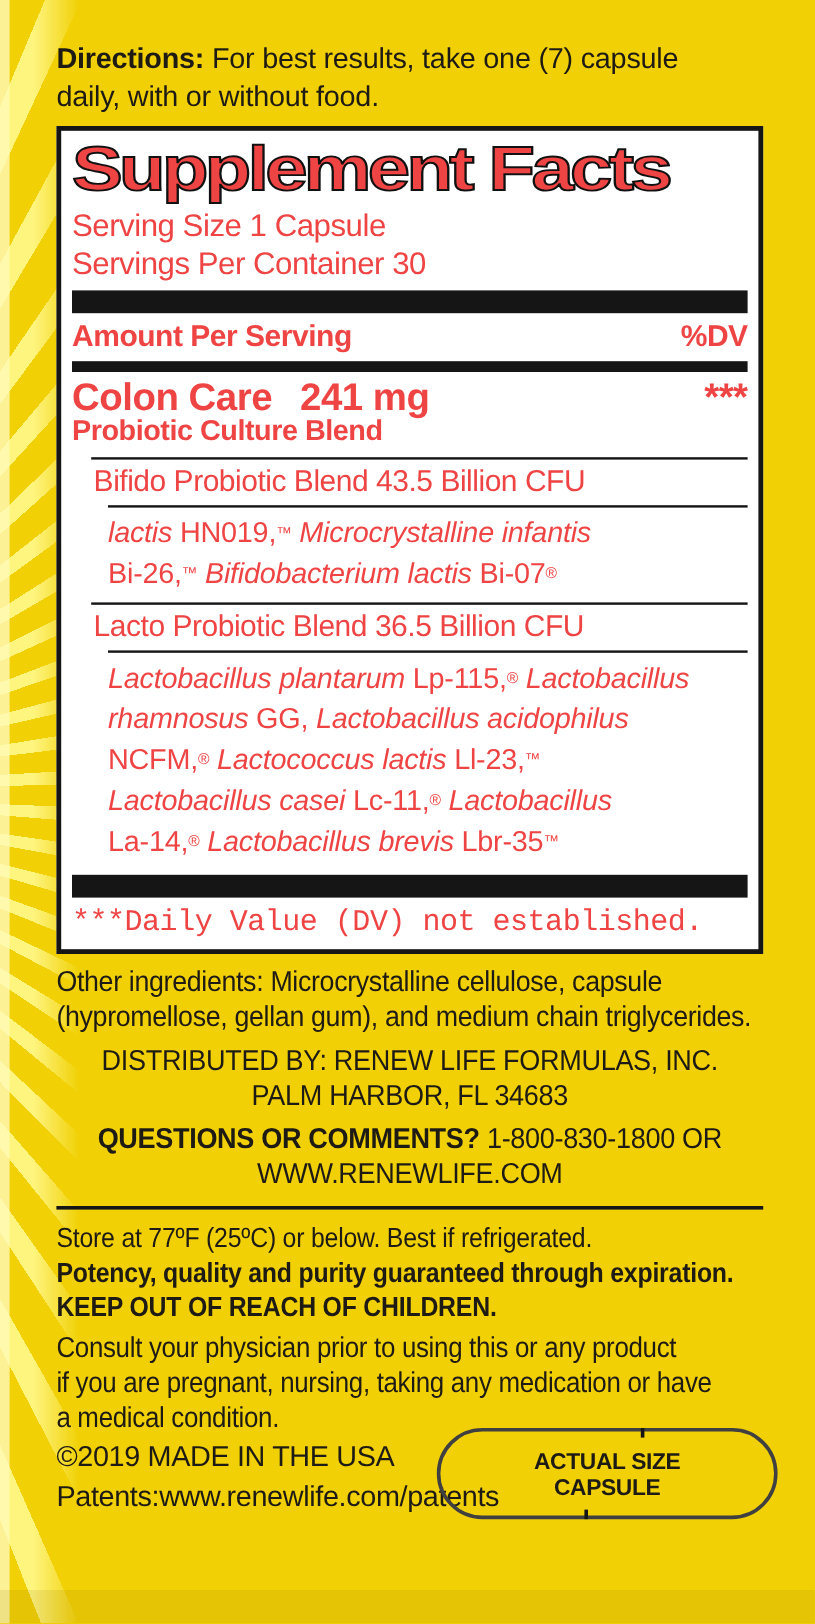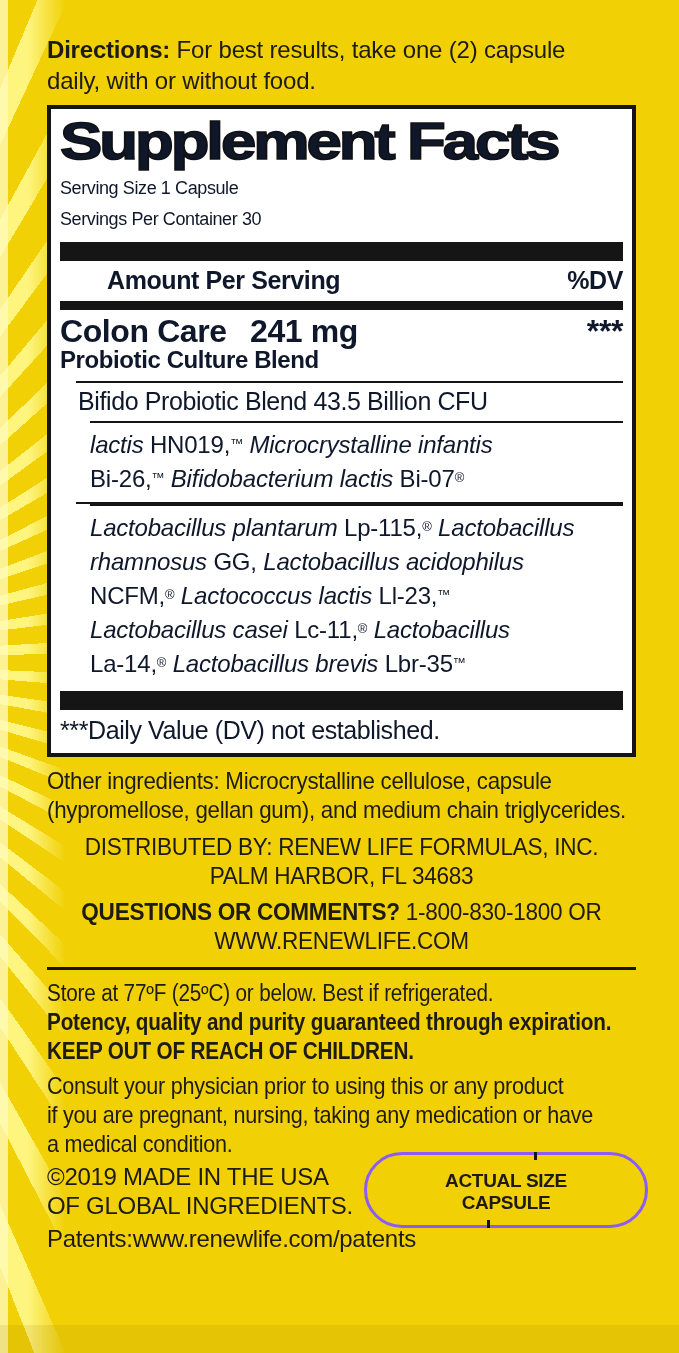--- a/index.html
+++ b/index.html
@@ -22,78 +22,78 @@
   }
   .edge-strip { position:absolute; left:0; top:0; bottom:0; width:8px; background:rgba(255,250,185,0.8); }
   .bottom-shade { position:absolute; left:0; right:0; bottom:0; height:28px; background:rgba(124,86,0,0.10); }
 
   .content { position:absolute; left:47px; top:34px; width:589px; }
 
   .b { font-weight:bold; }
   .directions { font-size:24px; line-height:31px; letter-spacing:-0.2px; }
 
   
-  .panel { margin-top:9px; background:#ffffff; border:4px solid #151515; padding:5px 9px 8px; color:#0f172a; }
+  .panel { margin-top:9px; background:#ffffff; border:4px solid #151515; padding:5px 9px 8px; color:#ef4444; }
   .panel-title {
     font-size:52px; font-weight:bold; letter-spacing:-2.5px; line-height:54px;
     white-space:nowrap; transform:scaleX(1.22); transform-origin:left center;
     -webkit-text-stroke:1.6px #111;
   }
-  .serving-line { font-size:18px; line-height:31px; letter-spacing:-0.4px; }
+  .serving-line { font-size:26px; line-height:31px; letter-spacing:-0.4px; }
   .serving-block { margin-top:5px; }
   .bar-thick { height:19px; background:#151515; margin-top:7px; }
   .amount-row { display:flex; justify-content:space-between; align-items:flex-end;
-    font-weight:bold; font-size:25px; letter-spacing:-0.4px; padding:5px 0 6px;margin-left:47px; }
+    font-weight:bold; font-size:25px; letter-spacing:-0.4px; padding:5px 0 6px; }
   .bar-mid { height:9px; background:#151515; }
   .main-row { display:grid; grid-template-columns:190px 202px 1fr auto;
     font-weight:bold; font-size:32px; letter-spacing:-0.4px; padding-top:7px; line-height:28px; }
   .main-row .dv-cell { text-align:right; }
   .main-name2 { font-weight:bold; font-size:24px; letter-spacing:-0.4px; line-height:30px; }
   .rule-outer { border-top:2px solid #151515; margin-top:6px; margin-left:16px; }
   .blend-header { font-weight:normal; font-size:25px; letter-spacing:-0.4px; padding:4px 0 5px 18px; }
   .rule-inner { border-top:2px solid #151515; margin-left:30px; }
   .species { font-size:24px; line-height:34px; letter-spacing:-0.2px; padding:5px 0 6px 30px; }
   .species .it { font-style:italic; }
   .species .sup, .sup { font-size:13px; vertical-align:top; position:relative; top:-1px; font-style:normal; }
-  .footnote { font-size:25px; letter-spacing:-0.4px; padding-top:6px; }
+  .footnote { font-size:25px; letter-spacing:-0.4px; padding-top:6px;font-family:Liberation Mono, monospace; }
 
   
   .other { font-size:24px; line-height:29px; letter-spacing:-0.3px; margin-top:9px;
     transform:scaleX(0.93); transform-origin:left center; white-space:nowrap; }
   .center { text-align:center; }
   .distributed { font-size:24px; line-height:29px; letter-spacing:-0.3px; margin-top:8px;
     transform:scaleX(0.94); }
   .questions { font-size:24px; line-height:29px; letter-spacing:-0.3px; margin-top:7px;
     transform:scaleX(0.94); }
   .divider { border-top:3px solid #151515; margin:12px 0 9px; }
   .storage { font-size:23px; line-height:29px; letter-spacing:-0.2px;
     transform:scaleX(0.9); transform-origin:left center; white-space:nowrap; }
   .consult { font-size:24px; line-height:29px; letter-spacing:-0.3px; margin-top:5px;
     transform:scaleX(0.9); transform-origin:left center; white-space:nowrap; }
   .footer { position:relative; margin-top:4px; font-size:24px; line-height:29px; letter-spacing:-0.3px; }
   .patents { margin-top:4px; font-size:24px; letter-spacing:-0.3px; }
   .capsule {
     position:absolute; right:-12px; top:-10px; width:284px; height:76px;
-    border:3px solid #8b5cf6; border-radius:40px; background:transparent;
+    border:3px solid #404040; border-radius:40px; background:transparent;
     text-align:center; font-weight:bold; font-size:19px; line-height:22px; padding-top:15px;
   }
   
   .capsule::before { content:""; position:absolute; top:-3px; left:60%; width:3px; height:8px; background:#151515; }
   .capsule::after  { content:""; position:absolute; bottom:-3px; left:43%; width:3px; height:8px; background:#151515; }
 </style>
 </head>
 <body>
 
 <div class="sunburst"></div>
 <div class="edge-strip"></div>
 
 <div class="content">
 
   <div class="directions">
-    <div><span class="b">Directions:</span><span> For best results, take one (2) capsule</span></div>
+    <div><span class="b">Directions:</span><span> For best results, take one (7) capsule</span></div>
     <div>daily, with or without food.</div>
   </div>
 
   <div class="panel">
     <div class="panel-title">Supplement Facts</div>
 
     <div class="serving-block">
       <div class="serving-line">Serving Size 1 Capsule</div>
       <div class="serving-line">Servings Per Container 30</div>
     </div>
@@ -116,20 +116,21 @@
 
     <div class="rule-outer"></div>
     <div class="blend-header">Bifido Probiotic Blend 43.5 Billion CFU</div>
     <div class="rule-inner"></div>
     <div class="species">
         <div><span class="it">lactis </span><span>HN019,</span><span class="sup">™</span><span> </span><span class="it">Microcrystalline infantis</span></div>
         <div><span>Bi-26,</span><span class="sup">™</span><span> </span><span class="it">Bifidobacterium lactis </span><span>Bi-07</span><span class="sup">®</span></div>
       </div>
 
     <div class="rule-outer" style="margin-top:0;"></div>
+    <div class="blend-header">Lacto Probiotic Blend 36.5 Billion CFU</div>
     <div class="rule-inner"></div>
     <div class="species">
         <div><span class="it">Lactobacillus plantarum </span><span>Lp-115,</span><span class="sup">®</span><span> </span><span class="it">Lactobacillus</span></div>
         <div><span class="it">rhamnosus </span><span>GG, </span><span class="it">Lactobacillus acidophilus</span></div>
         <div><span>NCFM,</span><span class="sup">®</span><span> </span><span class="it">Lactococcus lactis </span><span>Ll-23,</span><span class="sup">™</span></div>
         <div><span class="it">Lactobacillus casei </span><span>Lc-11,</span><span class="sup">®</span><span> </span><span class="it">Lactobacillus</span></div>
         <div><span>La-14,</span><span class="sup">®</span><span> </span><span class="it">Lactobacillus brevis </span><span>Lbr-35</span><span class="sup">™</span></div>
       </div>
 
     <div class="bar-thick" style="margin-top:4px;"></div>
@@ -161,21 +162,20 @@
 
   <div class="consult">
       <div>Consult your physician prior to using this or any product</div>
       <div>if you are pregnant, nursing, taking any medication or have</div>
       <div>a medical condition.</div>
     </div>
 
   <div class="footer">
     <div>
         <div>©2019  MADE IN THE USA</div>
-        <div>OF GLOBAL INGREDIENTS.</div>
       </div>
     <div class="patents">Patents:www.renewlife.com/patents</div>
     <div class="capsule">
       <div>ACTUAL SIZE</div>
       <div>CAPSULE</div>
     </div>
   </div>
 
 </div>
 

